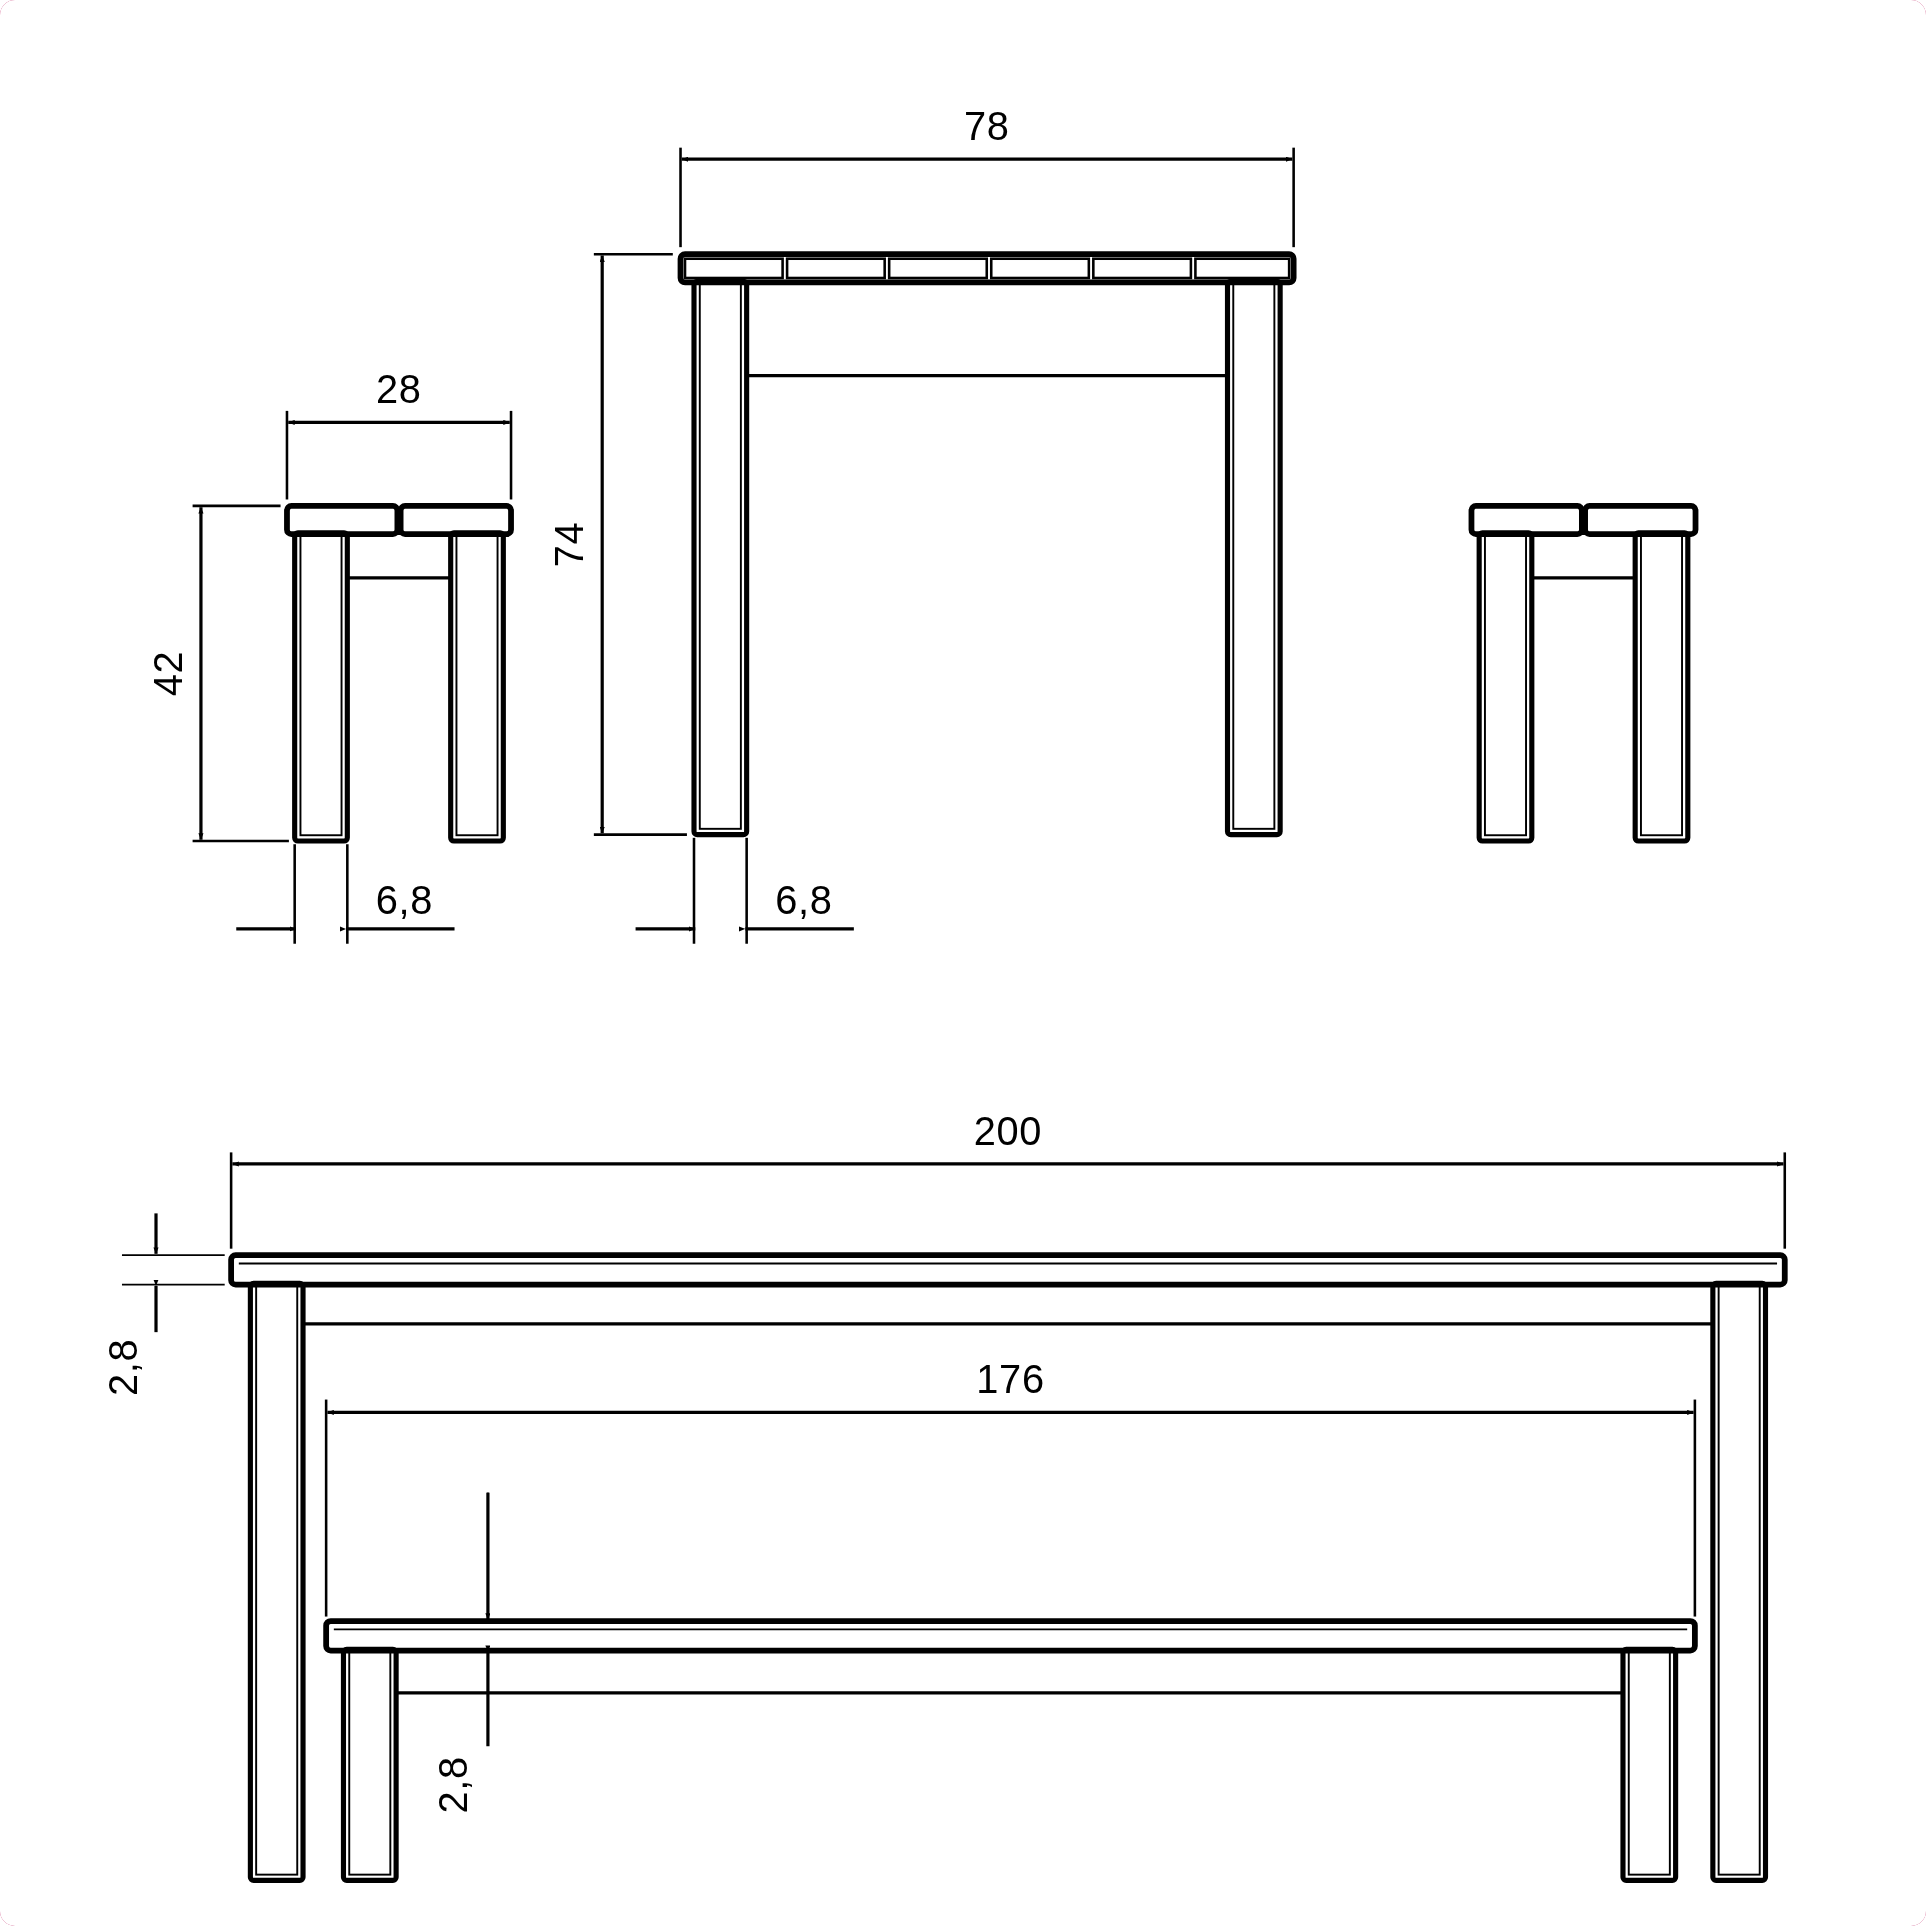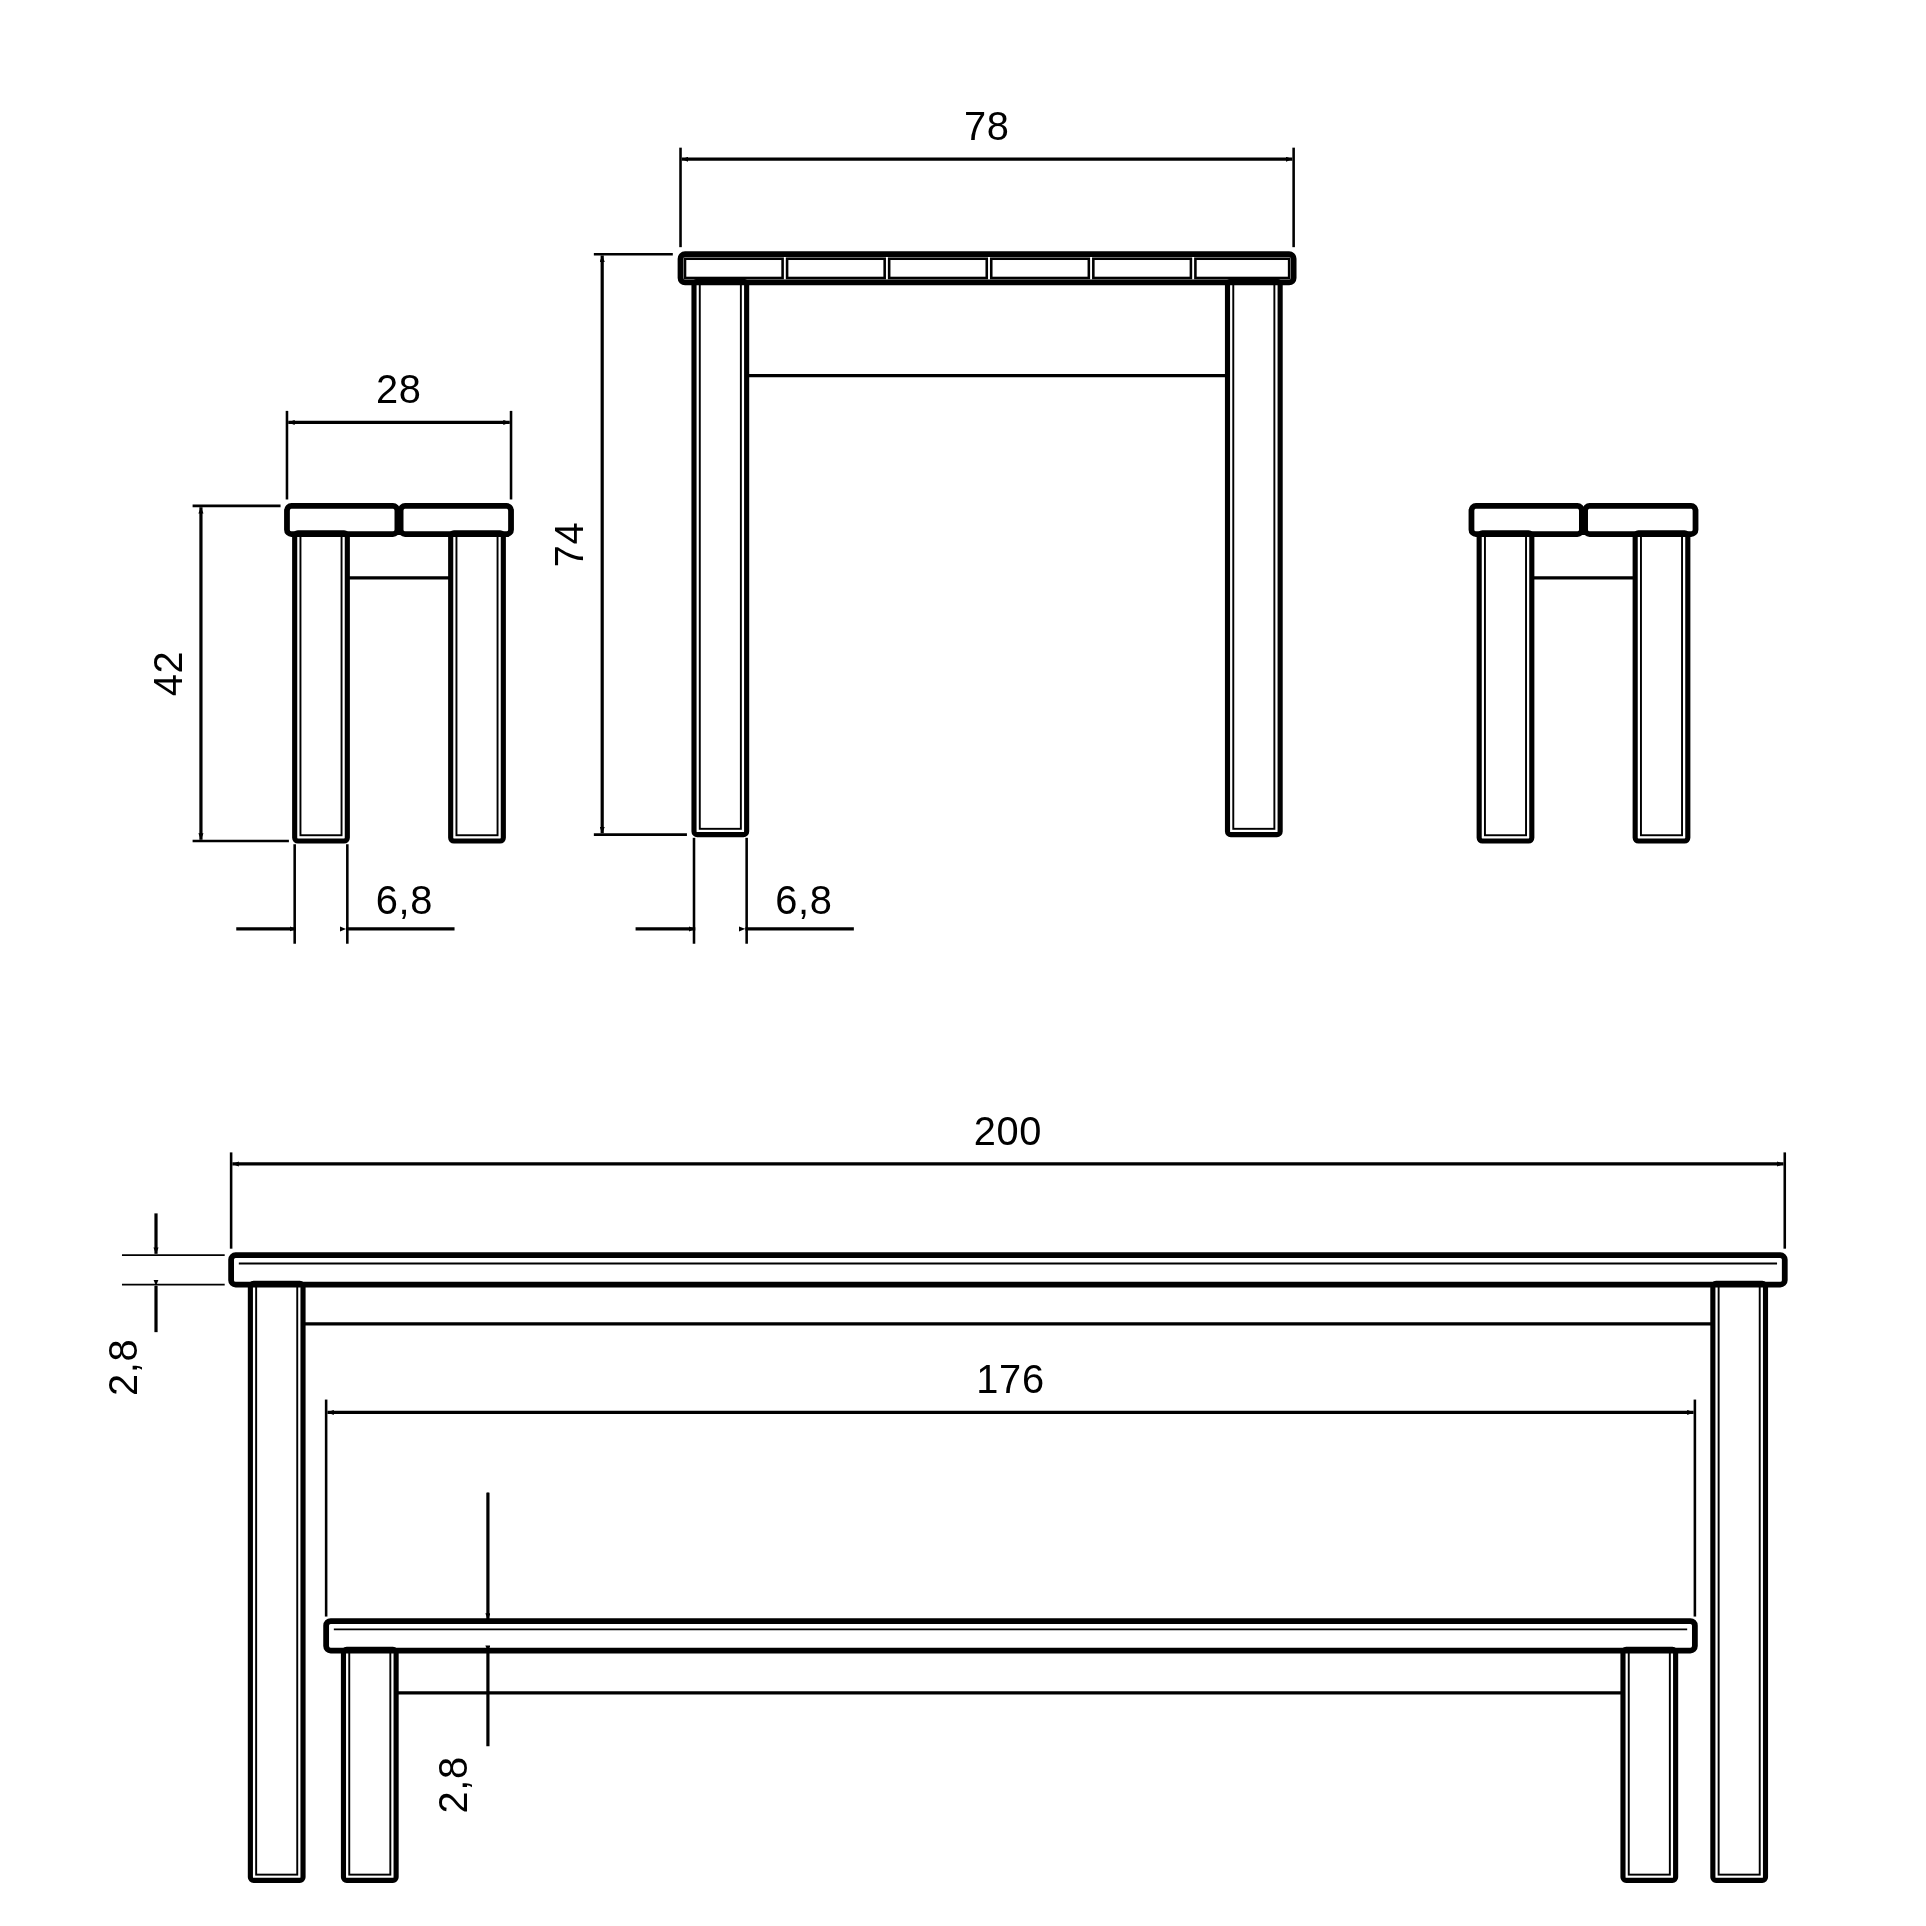--- a/index.html
+++ b/index.html
@@ -10,20 +10,21 @@
   }
   body {
     font-family: "Liberation Sans", sans-serif;
   }
   #sheet {
     position: relative;
     width: 1926px;
     height: 1926px;
     background: #be185d;
     overflow: hidden;
+    border-radius: 15px;
   }
   #sheet svg {
     display: block;
   }
   .dim-text {
     font-family: "Liberation Sans", sans-serif;
     font-size: 62px;
     fill: #000000;
     letter-spacing: 1px;
   }

